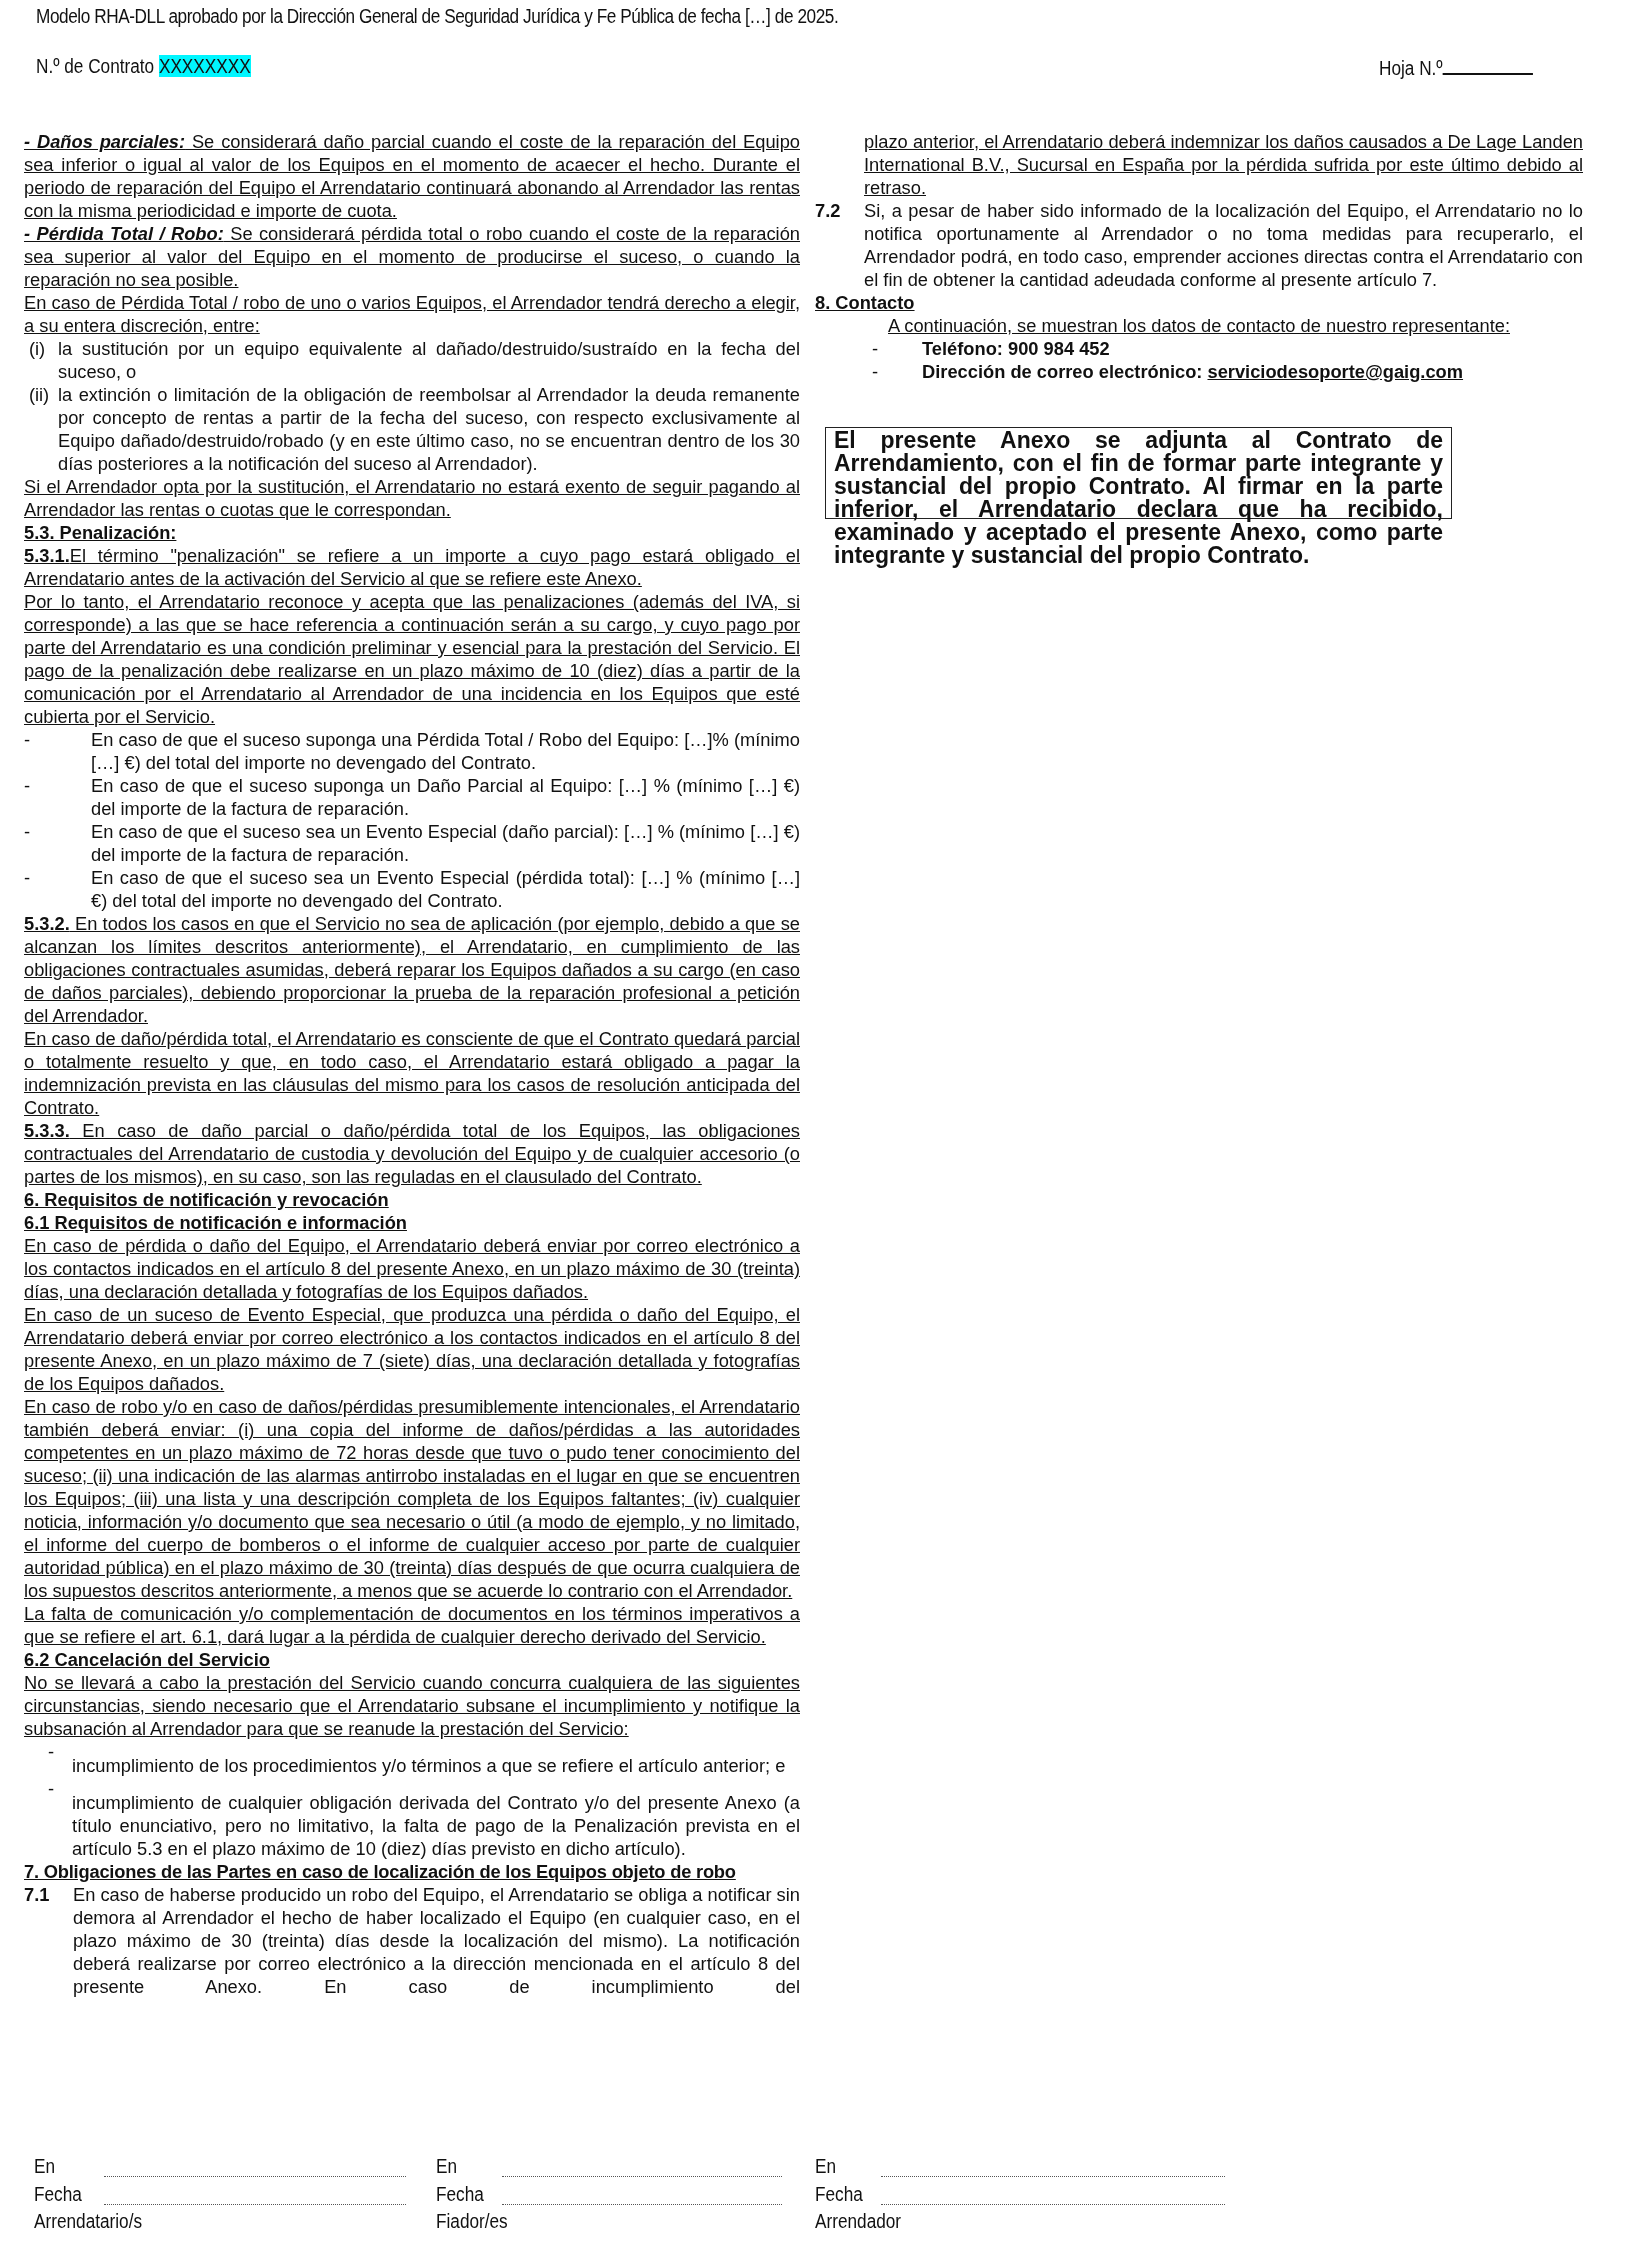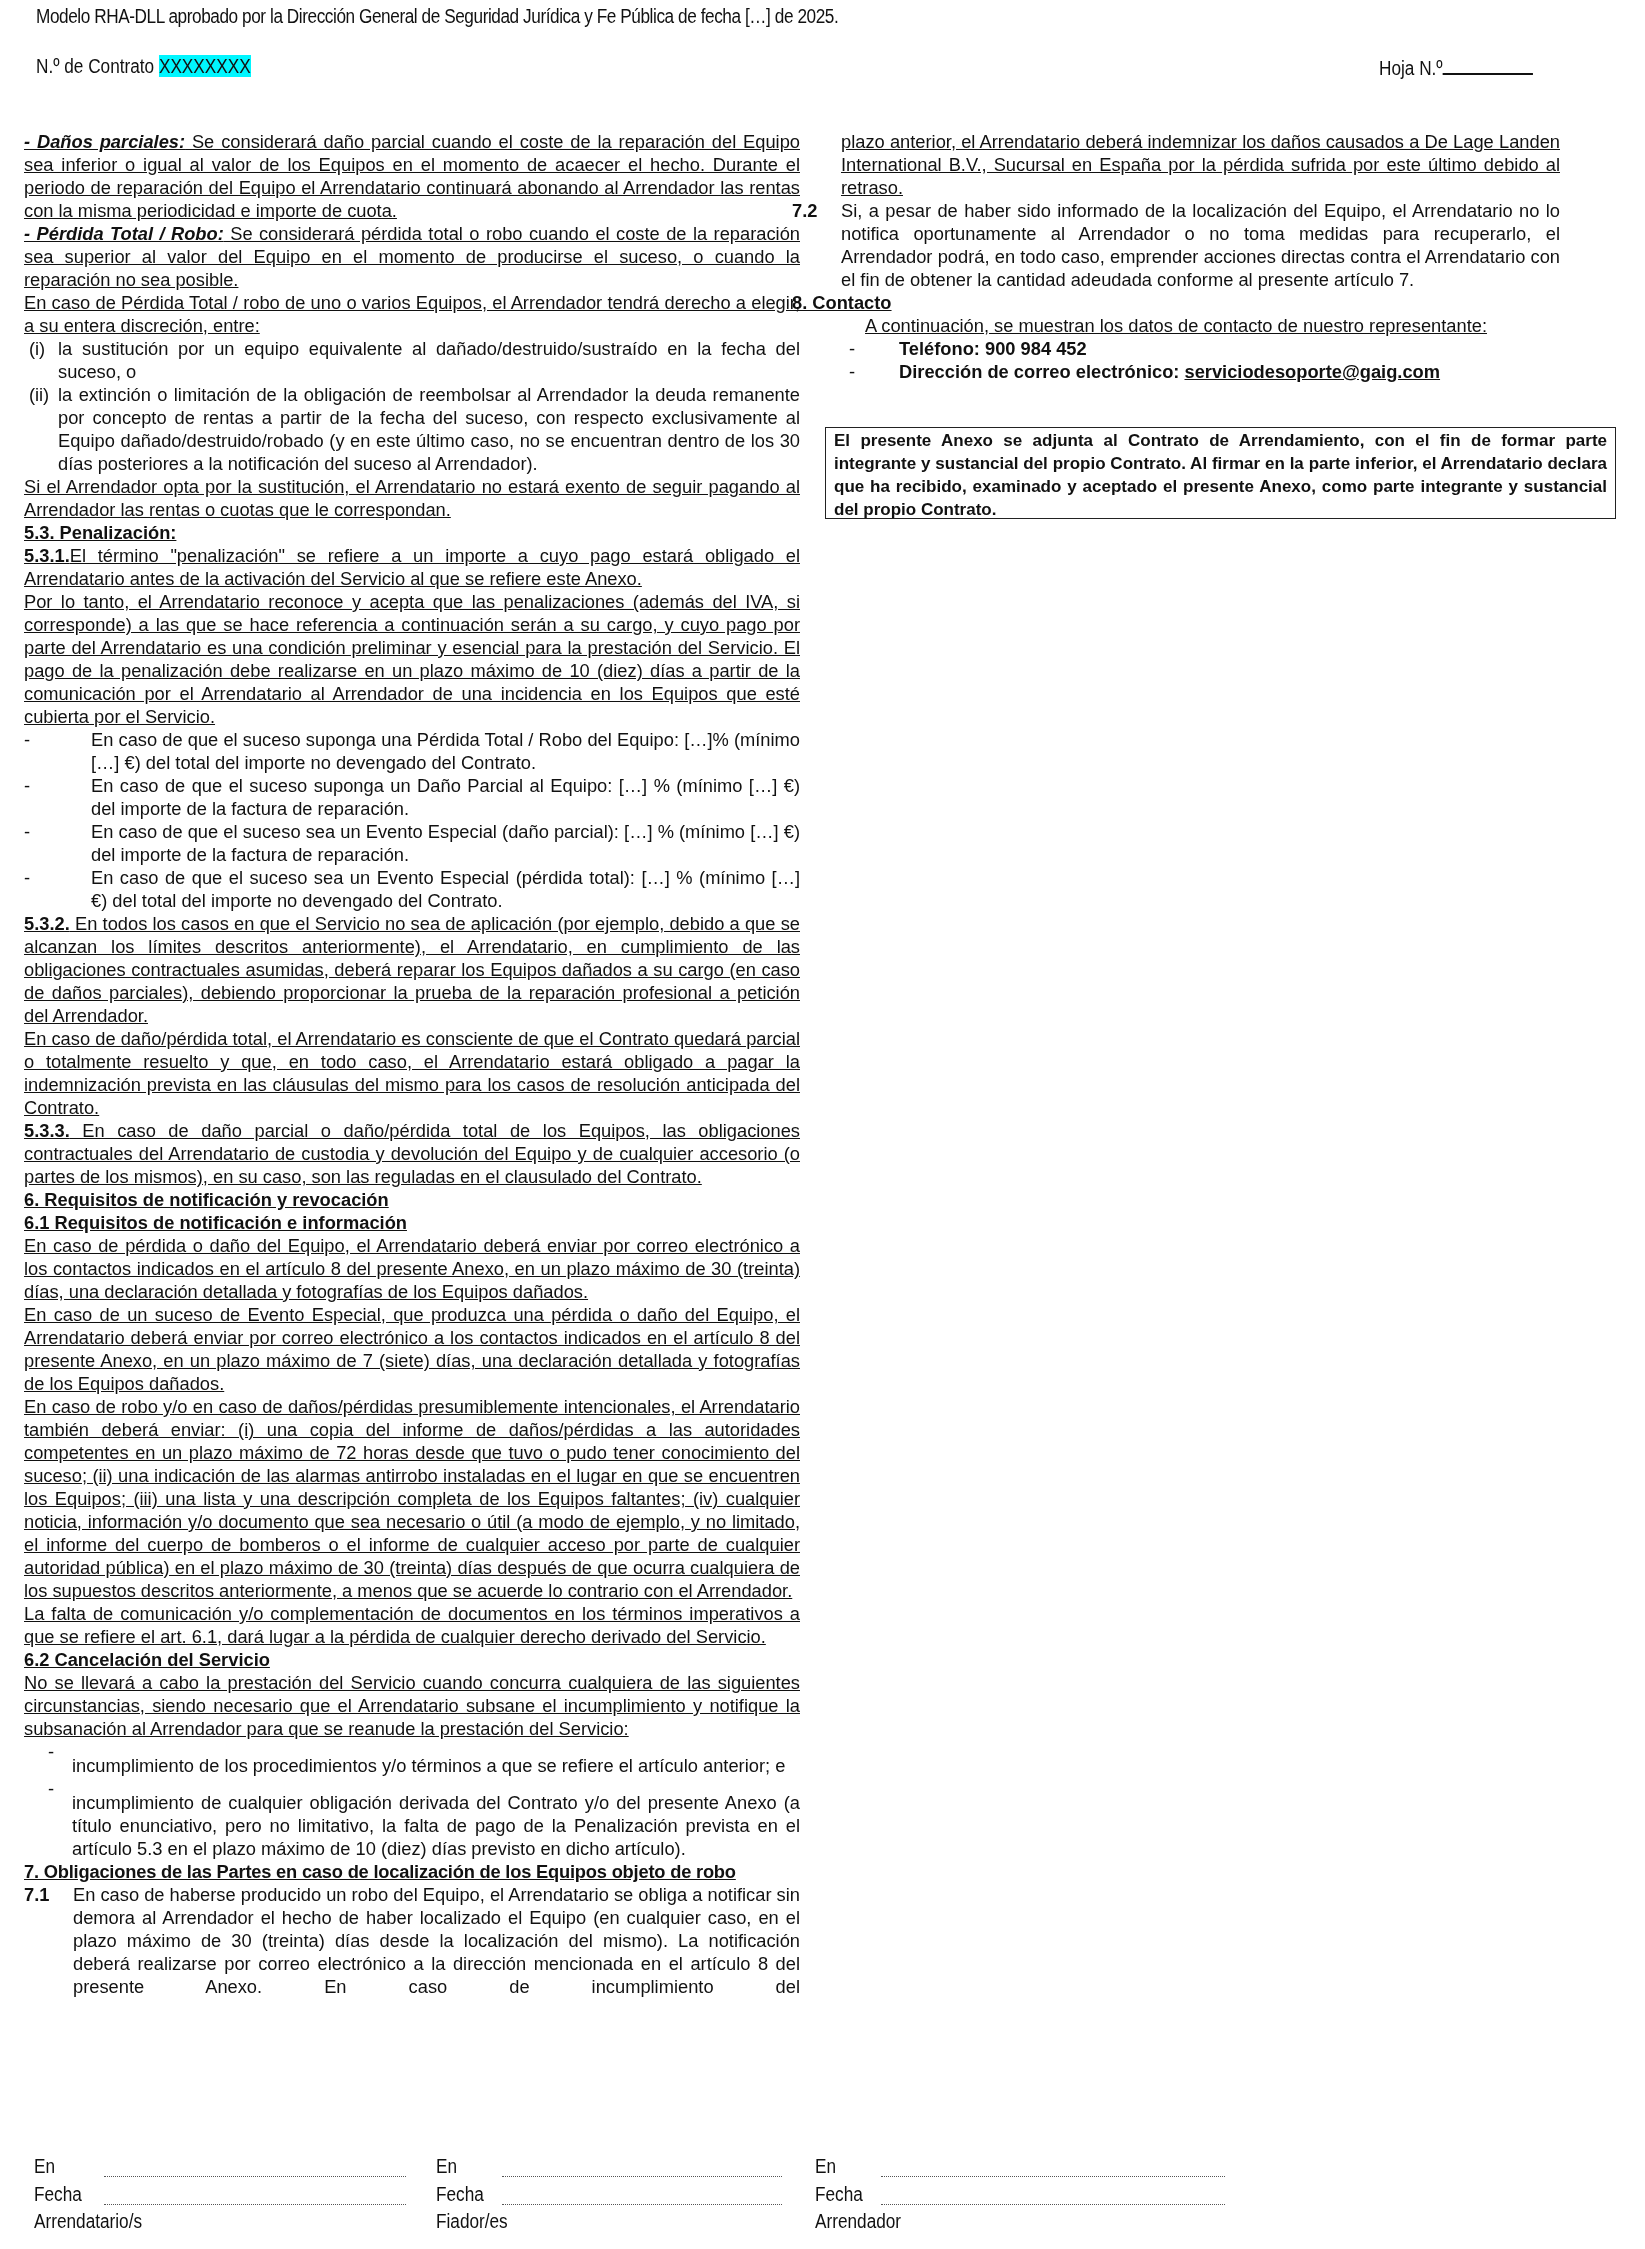--- a/index.html
+++ b/index.html
@@ -6,43 +6,43 @@
   body { width:1645px; height:2250px; position:relative; overflow:hidden;
          font-family:"Liberation Sans", sans-serif; color:#111; }
   .hdr-line { position:absolute; left:36px; top:4.9px; font-size:20px; letter-spacing:-0.5px; transform:scaleX(0.86); transform-origin:left top; white-space:nowrap; }
   .contract { position:absolute; left:36px; top:55px; font-size:20px; transform:scaleX(0.86); transform-origin:left top; white-space:nowrap; }
   .contract .hl { background:#00f6ff; }
   .sheet { position:absolute; left:1379px; top:55px; font-size:20px; transform:scaleX(0.86); transform-origin:left top; white-space:nowrap; }
   .sheet .blank { display:inline-block; width:105px; border-bottom:2.4px solid #111; height:18px; vertical-align:baseline; }
 
   .col { position:absolute; font-size:18.3px; line-height:23px; text-align:justify; }
   .col-left { left:24px; top:130px; width:776px; }
-  .col-right { left:792px; top:130px; width:768px; }
+  .col-right { left:815px; top:130px; width:768px; }
   .col p { margin:0;text-decoration:underline; }
   .b { font-weight:bold; }
   .bi { font-weight:bold; font-style:italic; }
   .roman { display:flex; }
   .roman .num { width:34px; flex:0 0 34px; text-align:left; padding-left:4.9px; box-sizing:border-box; }
   .roman .txt { flex:1; text-align:justify; }
   .dash { display:flex; }
   .dash .mk { width:24px; flex:0 0 24px; }
   .dash .txt { flex:1; text-align:justify;margin-left:43px; }
   .dash2 { display:flex; padding-left:24px; }
   .dash2 .mk { width:24px; flex:0 0 24px; }
   .dash2 .txt { flex:1; text-align:justify;margin-top:14px; }
   .numbered { display:flex; }
   .numbered .num { width:49px; flex:0 0 49px; font-weight:bold; }
   .numbered .txt { flex:1; text-align:justify; }
   .cont { padding-left:49px; }
   .contact-item { display:flex; padding-left:57px; }
   .contact-item .mk { width:50px; flex:0 0 50px; }
   .contact-item .txt { font-weight:bold; }
   .contact-item .email { text-decoration:underline; }
-  .annex-box { position:absolute; left:825px; top:427px; width:791px; height:92px; border:1.6px solid #222;
-               box-sizing:border-box; padding:0.8px 8px 0 8px; font-weight:bold; font-size:17px; line-height:23px; text-align:justify; }
+  .annex-box { position:absolute; left:825px; top:427px; width:627px; height:92px; border:1.6px solid #222;
+               box-sizing:border-box; padding:0.8px 8px 0 8px; font-weight:bold; font-size:23px; line-height:23px; text-align:justify; }
 
   .sig { position:absolute; top:2153px; font-size:20px; line-height:27.6px; }
   .sig .row { position:relative; height:27.6px; white-space:nowrap; transform-origin:left top; }
   .sig .lbl { display:inline-block; transform:scaleX(0.86); transform-origin:left top; }
   .sig .line { position:absolute; top:23px; height:0; border-bottom:1.6px dotted #555; }
   .sig-1 { left:34px; }
   .sig-2 { left:436px; }
   .sig-3 { left:815px; }
 </style>
 </head>

